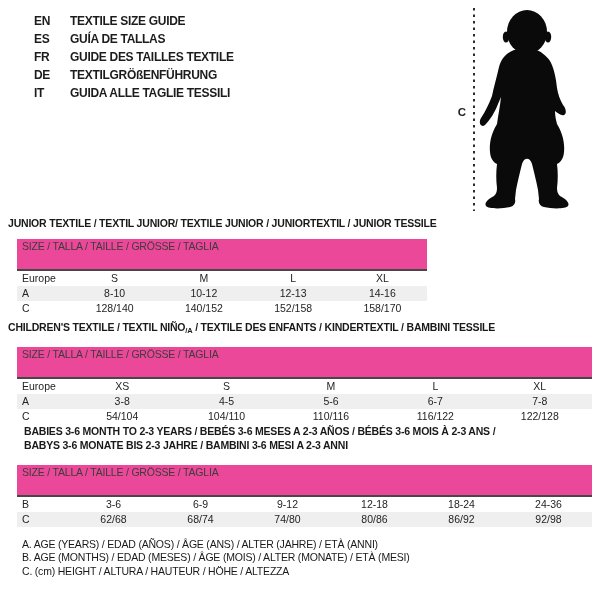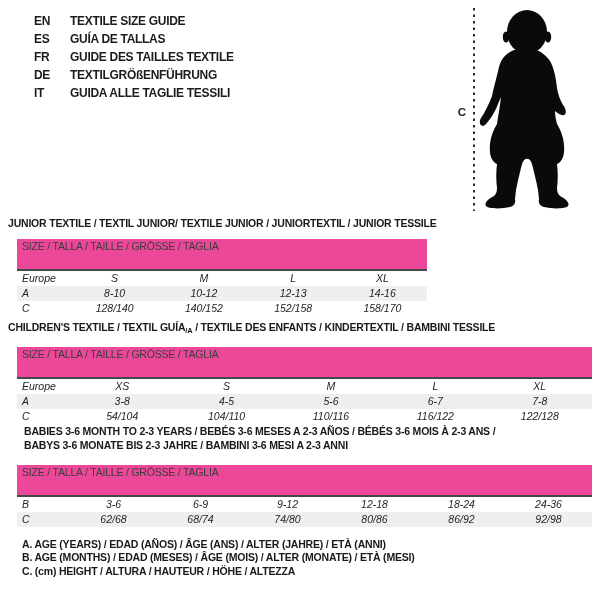--- a/index.html
+++ b/index.html
@@ -28,31 +28,31 @@
   
   table.size-table{border-collapse:collapse;table-layout:fixed;}
   table.size-table th.bar{
     background:#ec4899;border-bottom:2px solid #474747;
     font-weight:normal;text-align:left;color:#3c3c3c;
     font-size:10.5px;letter-spacing:-0.2px;
     height:14px;line-height:14px;padding:0 0 16px 5px;box-sizing:content-box;
   }
   table.size-table td{
     font-size:10.5px;text-align:center;height:15px;line-height:15px;
-    padding:0;white-space:nowrap;color:#242424;font-style:italic;
+    padding:0;white-space:nowrap;color:#242424;
   }
   table.size-table td.lbl{text-align:left;padding-left:5px;}
   table.size-table tr.stripe{background:#efefef;}
   .t-junior{left:17px;top:239px;width:410px;}
   .t-children{left:17px;top:347px;width:575px;}
   .t-babies{left:17px;top:465px;width:575px;}
   col.c-label{width:53px;}
 
   
-  .legend{left:22px;top:538px;font-size:10.5px;font-weight:bold;letter-spacing:-0.2px;line-height:13.4px;color:#191919;}
+  .legend{left:22px;top:538px;font-size:10.5px;font-weight:normal;letter-spacing:-0.2px;line-height:13.4px;color:#191919;}
 </style>
 </head>
 <body>
 
 <div class="abs lang-block">
   <div class="lang-row">
     <span class="lang-code">EN</span>
     <span class="lang-label">TEXTILE SIZE GUIDE</span>
   </div>
   <div class="lang-row">
@@ -150,21 +150,21 @@
     <tr>
       <td class="lbl">C</td>
       <td>128/140</td>
       <td>140/152</td>
       <td>152/158</td>
       <td>158/170</td>
     </tr>
   </tbody>
 </table>
 
-<div class="abs section-title" style="top:321px;"><span>CHILDREN'S TEXTILE / TEXTIL GUÍA</span><span class="sub-a">/A</span><span> / TEXTILE DES ENFANTS / KINDERTEXTIL / BAMBINI TESSILE</span></div>
+<div class="abs section-title" style="top:321px;"><span>CHILDREN'S TEXTILE / TEXTIL NIÑO</span><span class="sub-a">/A</span><span> / TEXTILE DES ENFANTS / KINDERTEXTIL / BAMBINI TESSILE</span></div>
 <table class="abs size-table t-children">
   <colgroup>
       <col class="c-label">
       <col>
       <col>
       <col>
       <col>
       <col>
     </colgroup>
   <thead>

